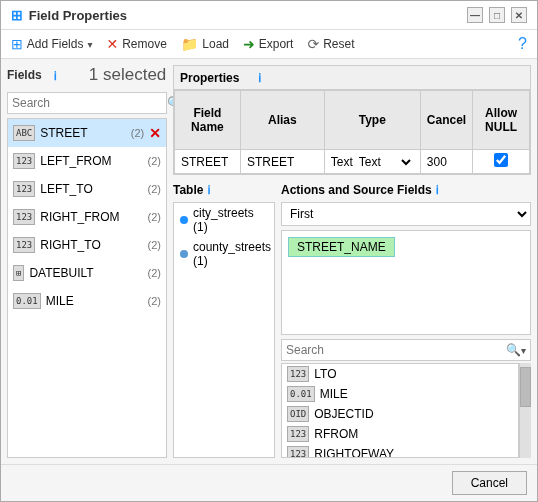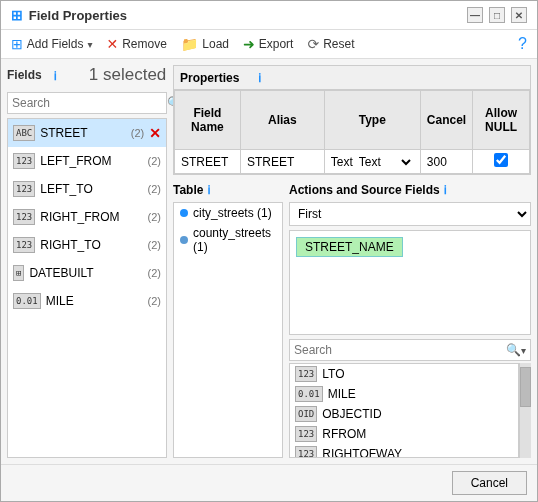--- a/index.html
+++ b/index.html
@@ -193,21 +193,21 @@
 
     
     .lower-section {
       display: flex;
       flex: 1;
       gap: 6px;
       overflow: hidden;
     }
 
     .table-section {
-      width: 110px;
+      width: 102px;
       display: flex;
       flex-direction: column;
     }
 
     .section-label {
       display: flex; align-items: center; gap: 4px;
       font-weight: 600; font-size: 12px; margin-bottom: 4px;
     }
 
     .table-list {

